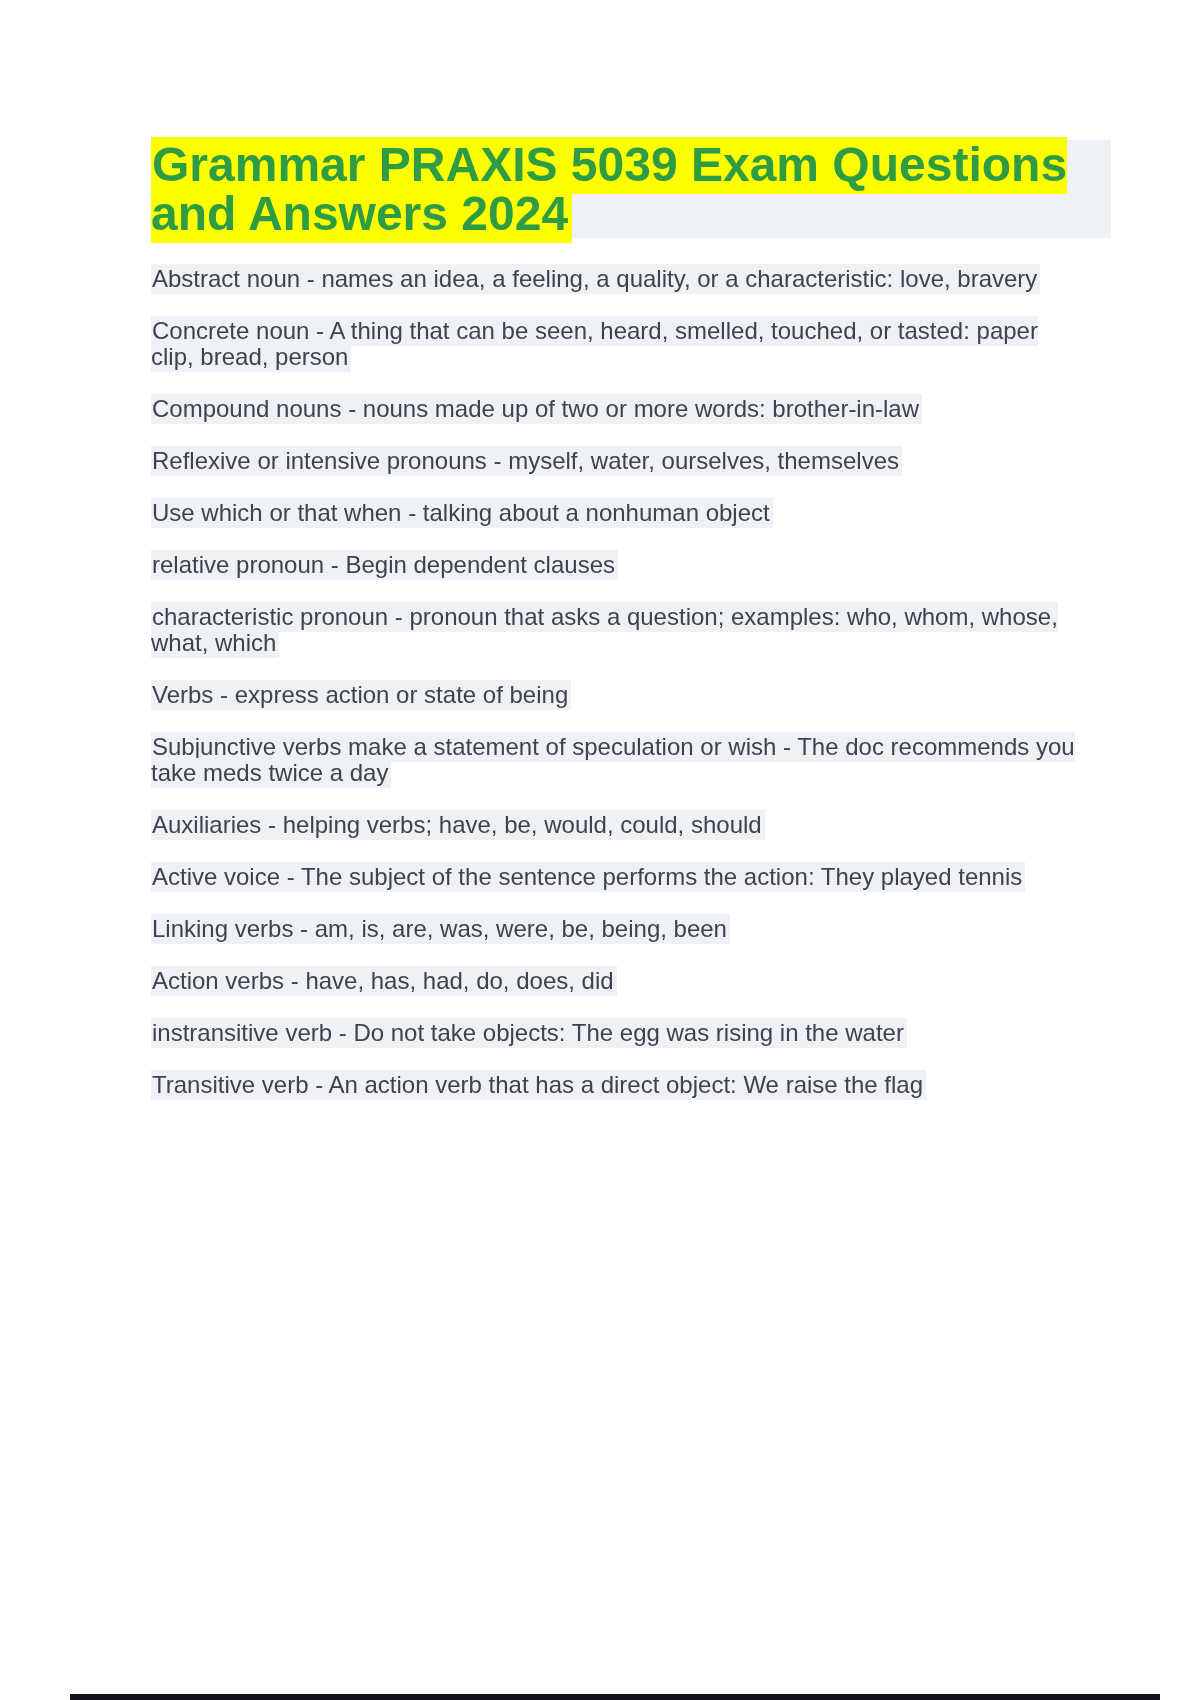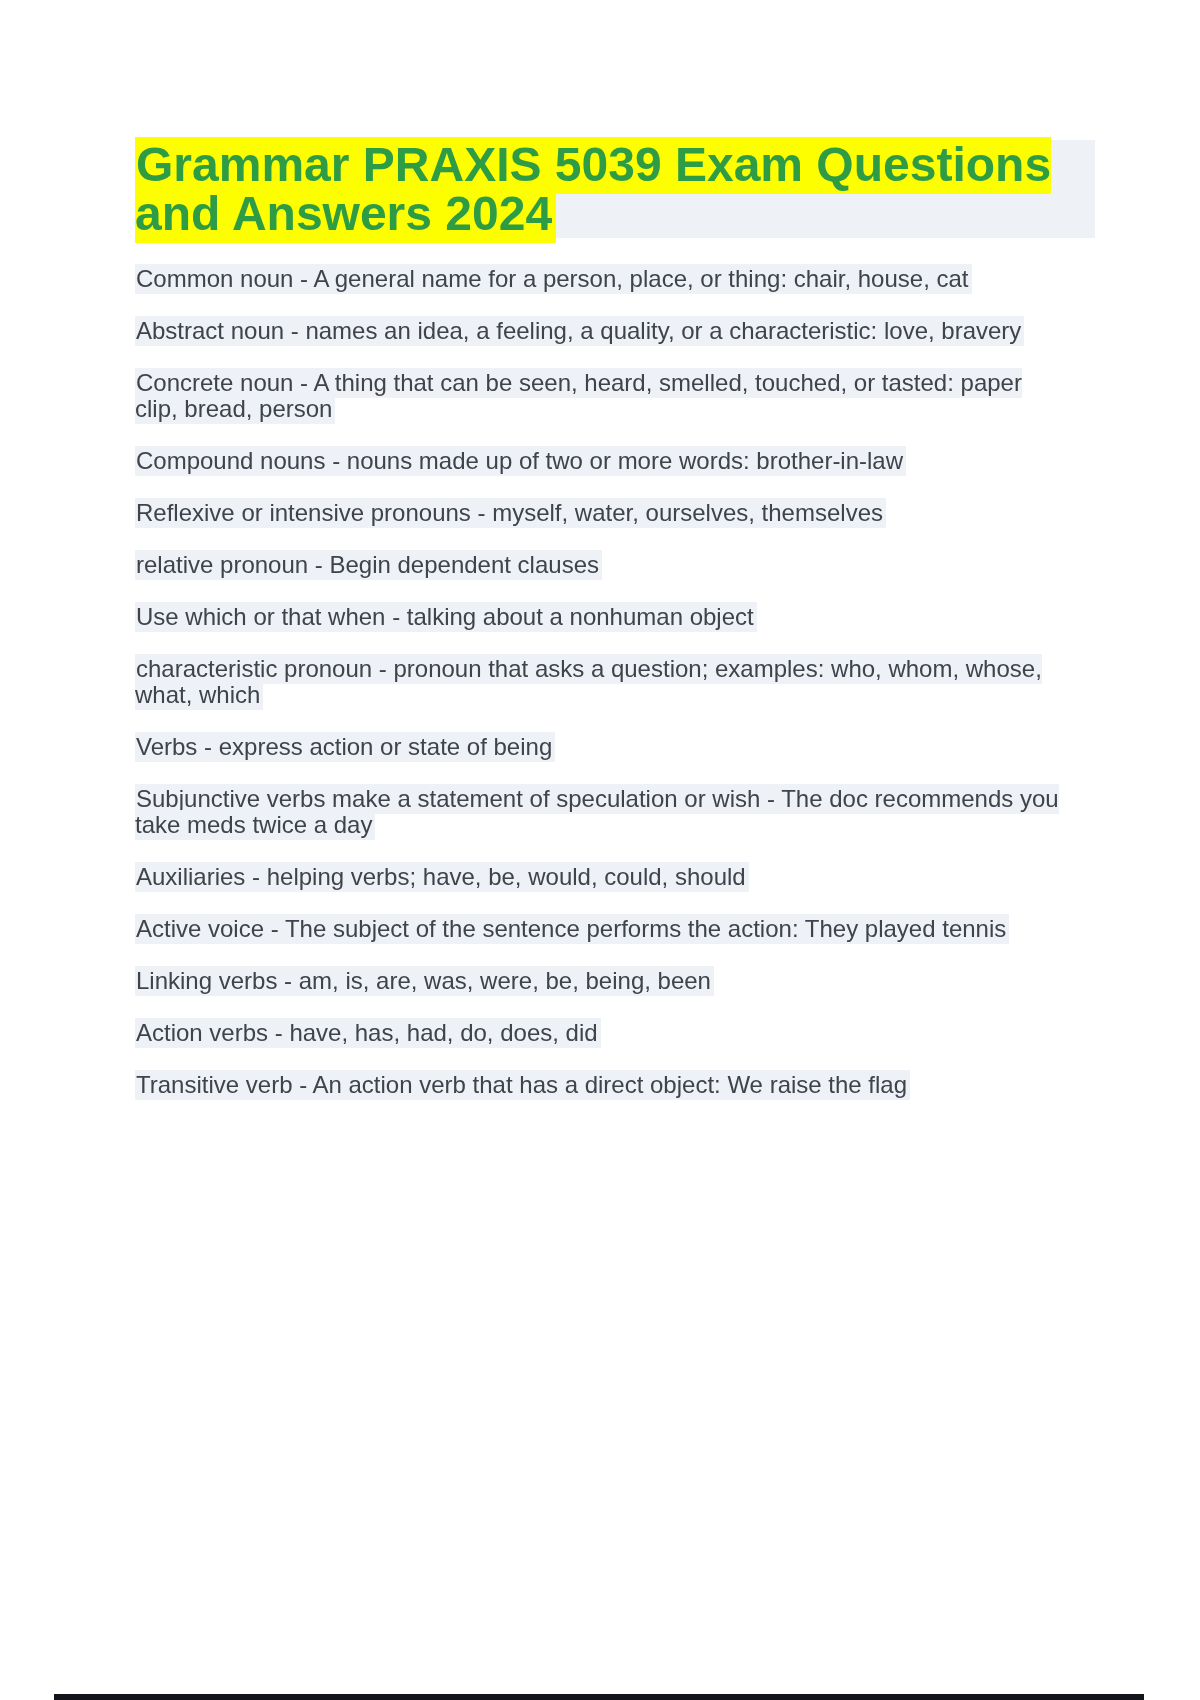--- a/index.html
+++ b/index.html
@@ -6,21 +6,21 @@
   body {
     width: 1200px;
     height: 1700px;
     background: #ffffff;
     position: relative;
     overflow: hidden;
     font-family: "Liberation Sans", sans-serif;
   }
   .page {
     position: absolute;
-    left: 0; top: 0;
+    left: 16px; top: 0;
     width: 1085px; height: 1700px;
     background: #ffffff;
   }
   .content {
     position: absolute;
     left: 135px;
     top: 140px;
     width: 960px;
   }
   .doc-title {
@@ -62,51 +62,51 @@
 </head>
 <body>
 
 <div class="page">
   <div class="content">
 
     <h1 class="doc-title" style="margin:0"><span class="yhl">Grammar PRAXIS 5039 Exam Questions and Answers 2024</span></h1>
 
     <div class="entries">
 
-        <p class="entry"><span class="hl">Common noun - A general name for a person, place, or thing: chair, house, cat</span></p>
 
 
         <p class="entry"><span class="hl">Abstract noun - names an idea, a feeling, a quality, or a characteristic: love, bravery</span></p>
 
         <p class="entry"><span class="hl">Concrete noun - A thing that can be seen, heard, smelled, touched, or tasted: paper clip, bread, person</span></p>
 
         <p class="entry"><span class="hl">Compound nouns - nouns made up of two or more words: brother-in-law</span></p>
 
         <p class="entry"><span class="hl">Reflexive or intensive pronouns - myself, water, ourselves, themselves</span></p>
 
+        <p class="entry"><span class="hl">Use which or that when - talking about a nonhuman object</span></p>
+
         <p class="entry"><span class="hl">relative pronoun - Begin dependent clauses</span></p>
-
-        <p class="entry"><span class="hl">Use which or that when - talking about a nonhuman object</span></p>
 
         <p class="entry"><span class="hl">characteristic pronoun - pronoun that asks a question; examples: who, whom, whose, what, which</span></p>
 
         <p class="entry"><span class="hl">Verbs - express action or state of being</span></p>
 
 
         <p class="entry"><span class="hl">Subjunctive verbs make a statement of speculation or wish - The doc recommends you take meds twice a day</span></p>
 
         <p class="entry"><span class="hl">Auxiliaries - helping verbs; have, be, would, could, should</span></p>
 
         <p class="entry"><span class="hl">Active voice - The subject of the sentence performs the action: They played tennis</span></p>
 
 
         <p class="entry"><span class="hl">Linking verbs - am, is, are, was, were, be, being, been</span></p>
 
         <p class="entry"><span class="hl">Action verbs - have, has, had, do, does, did</span></p>
 
+        <p class="entry"><span class="hl">instransitive verb - Do not take objects: The egg was rising in the water</span></p>
 
         <p class="entry"><span class="hl">Transitive verb - An action verb that has a direct object: We raise the flag</span></p>
       </div>
 
   </div>
 
   <div class="next-page-edge"></div>
 </div>
 
 </body></html>

